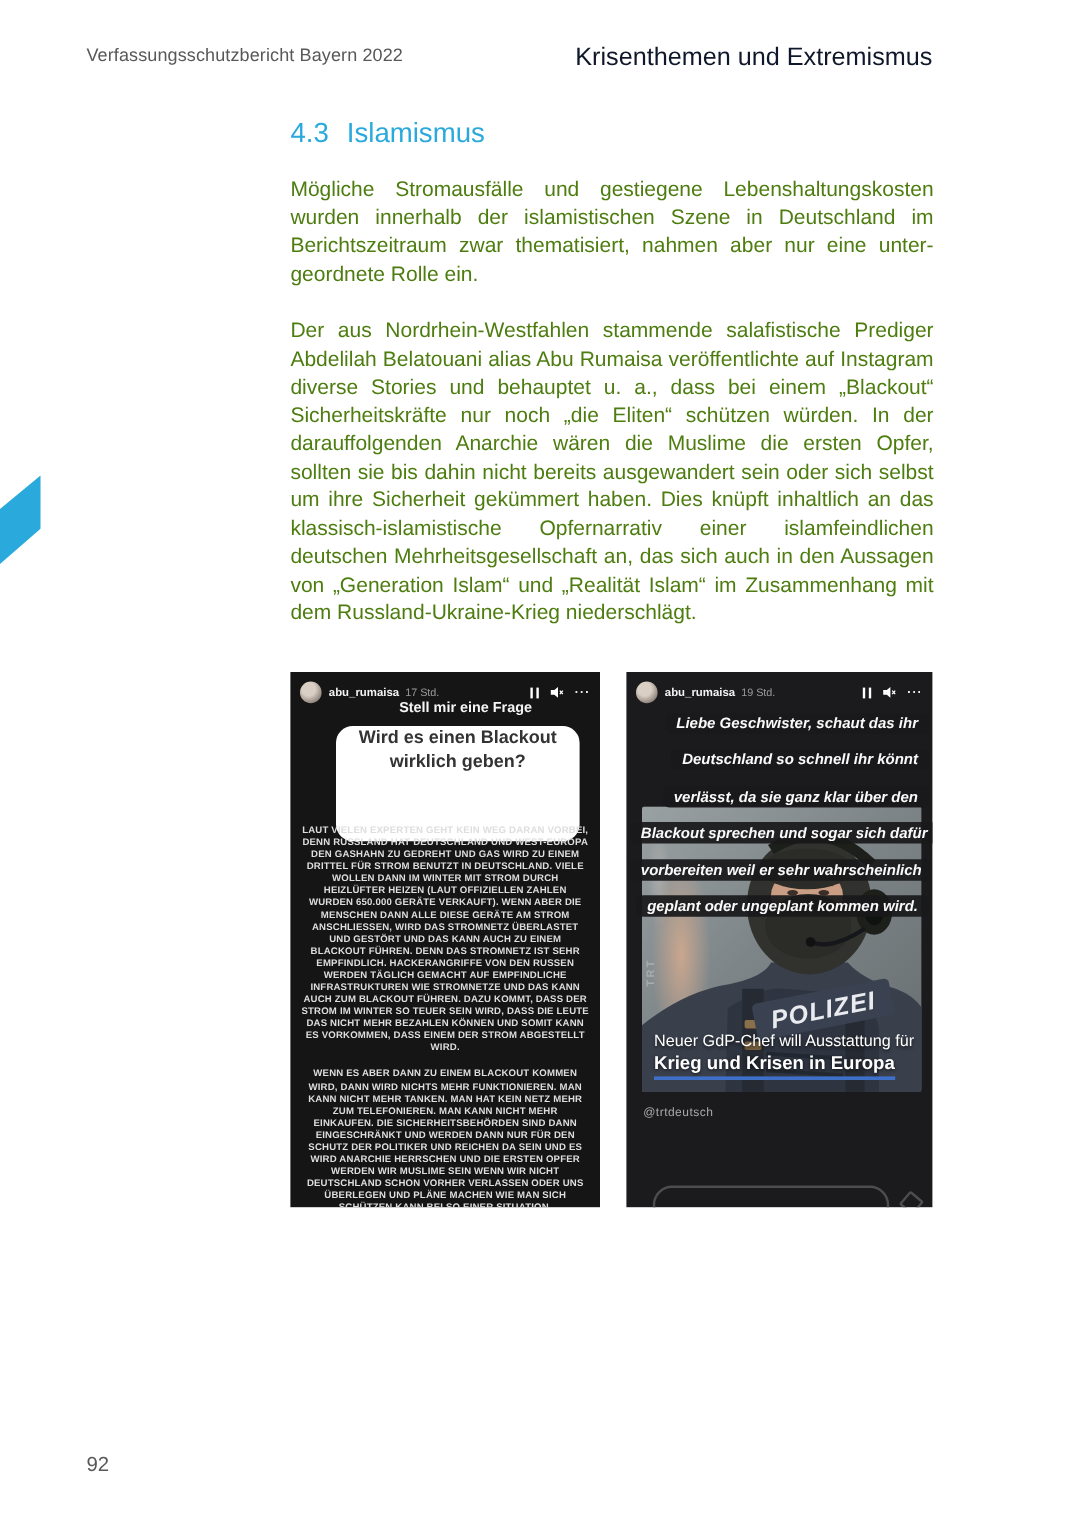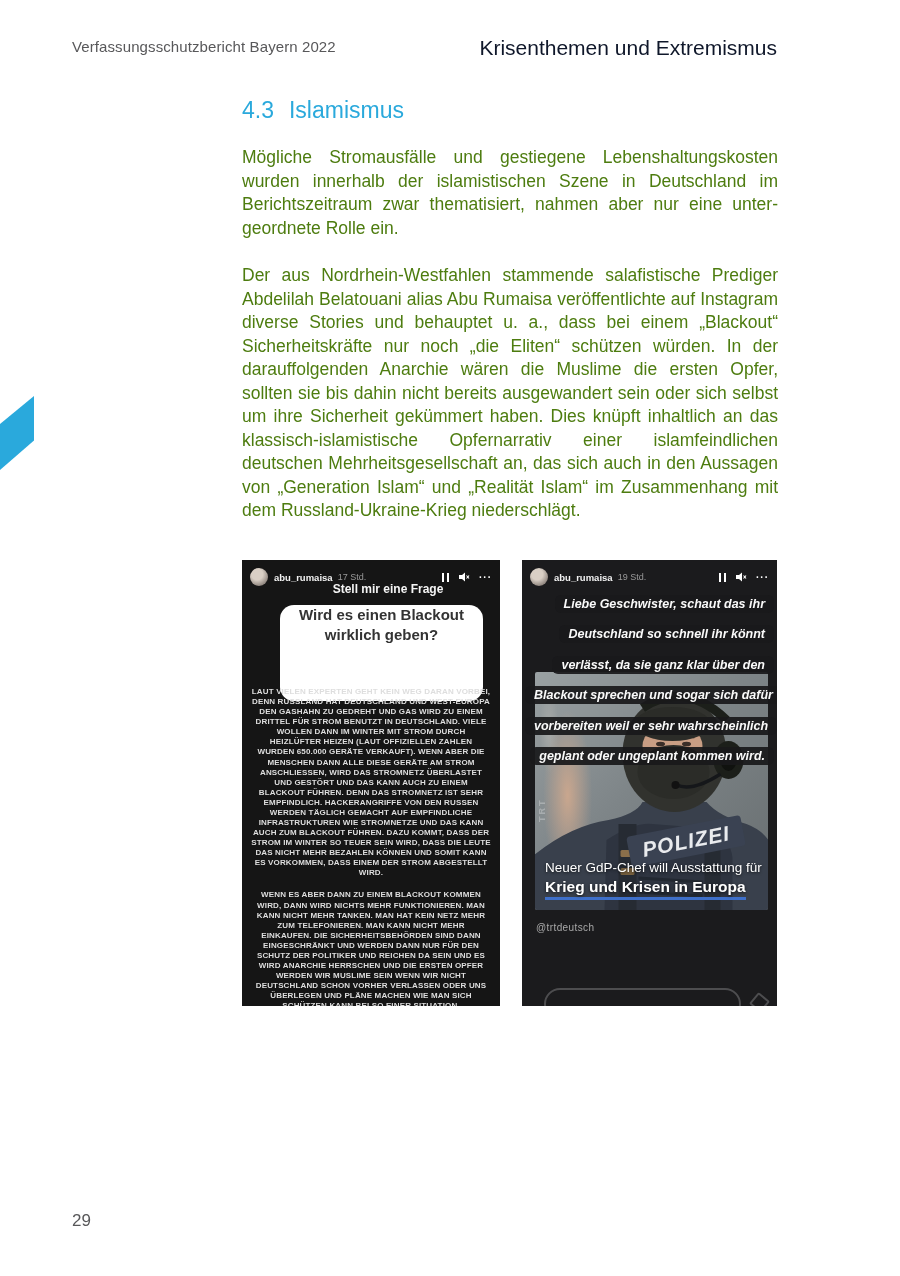--- a/index.html
+++ b/index.html
@@ -187,15 +187,15 @@
         </div>
       </div>
 
       <div class="caption">@trtdeutsch</div>
       <div class="message-pill"></div>
       <div class="send-icon"></div>
     </div>
 
   </div>
 
-  <div class="page-number">29</div>
+  <div class="page-number">92</div>
 
 </div>
 
 </body></html>

